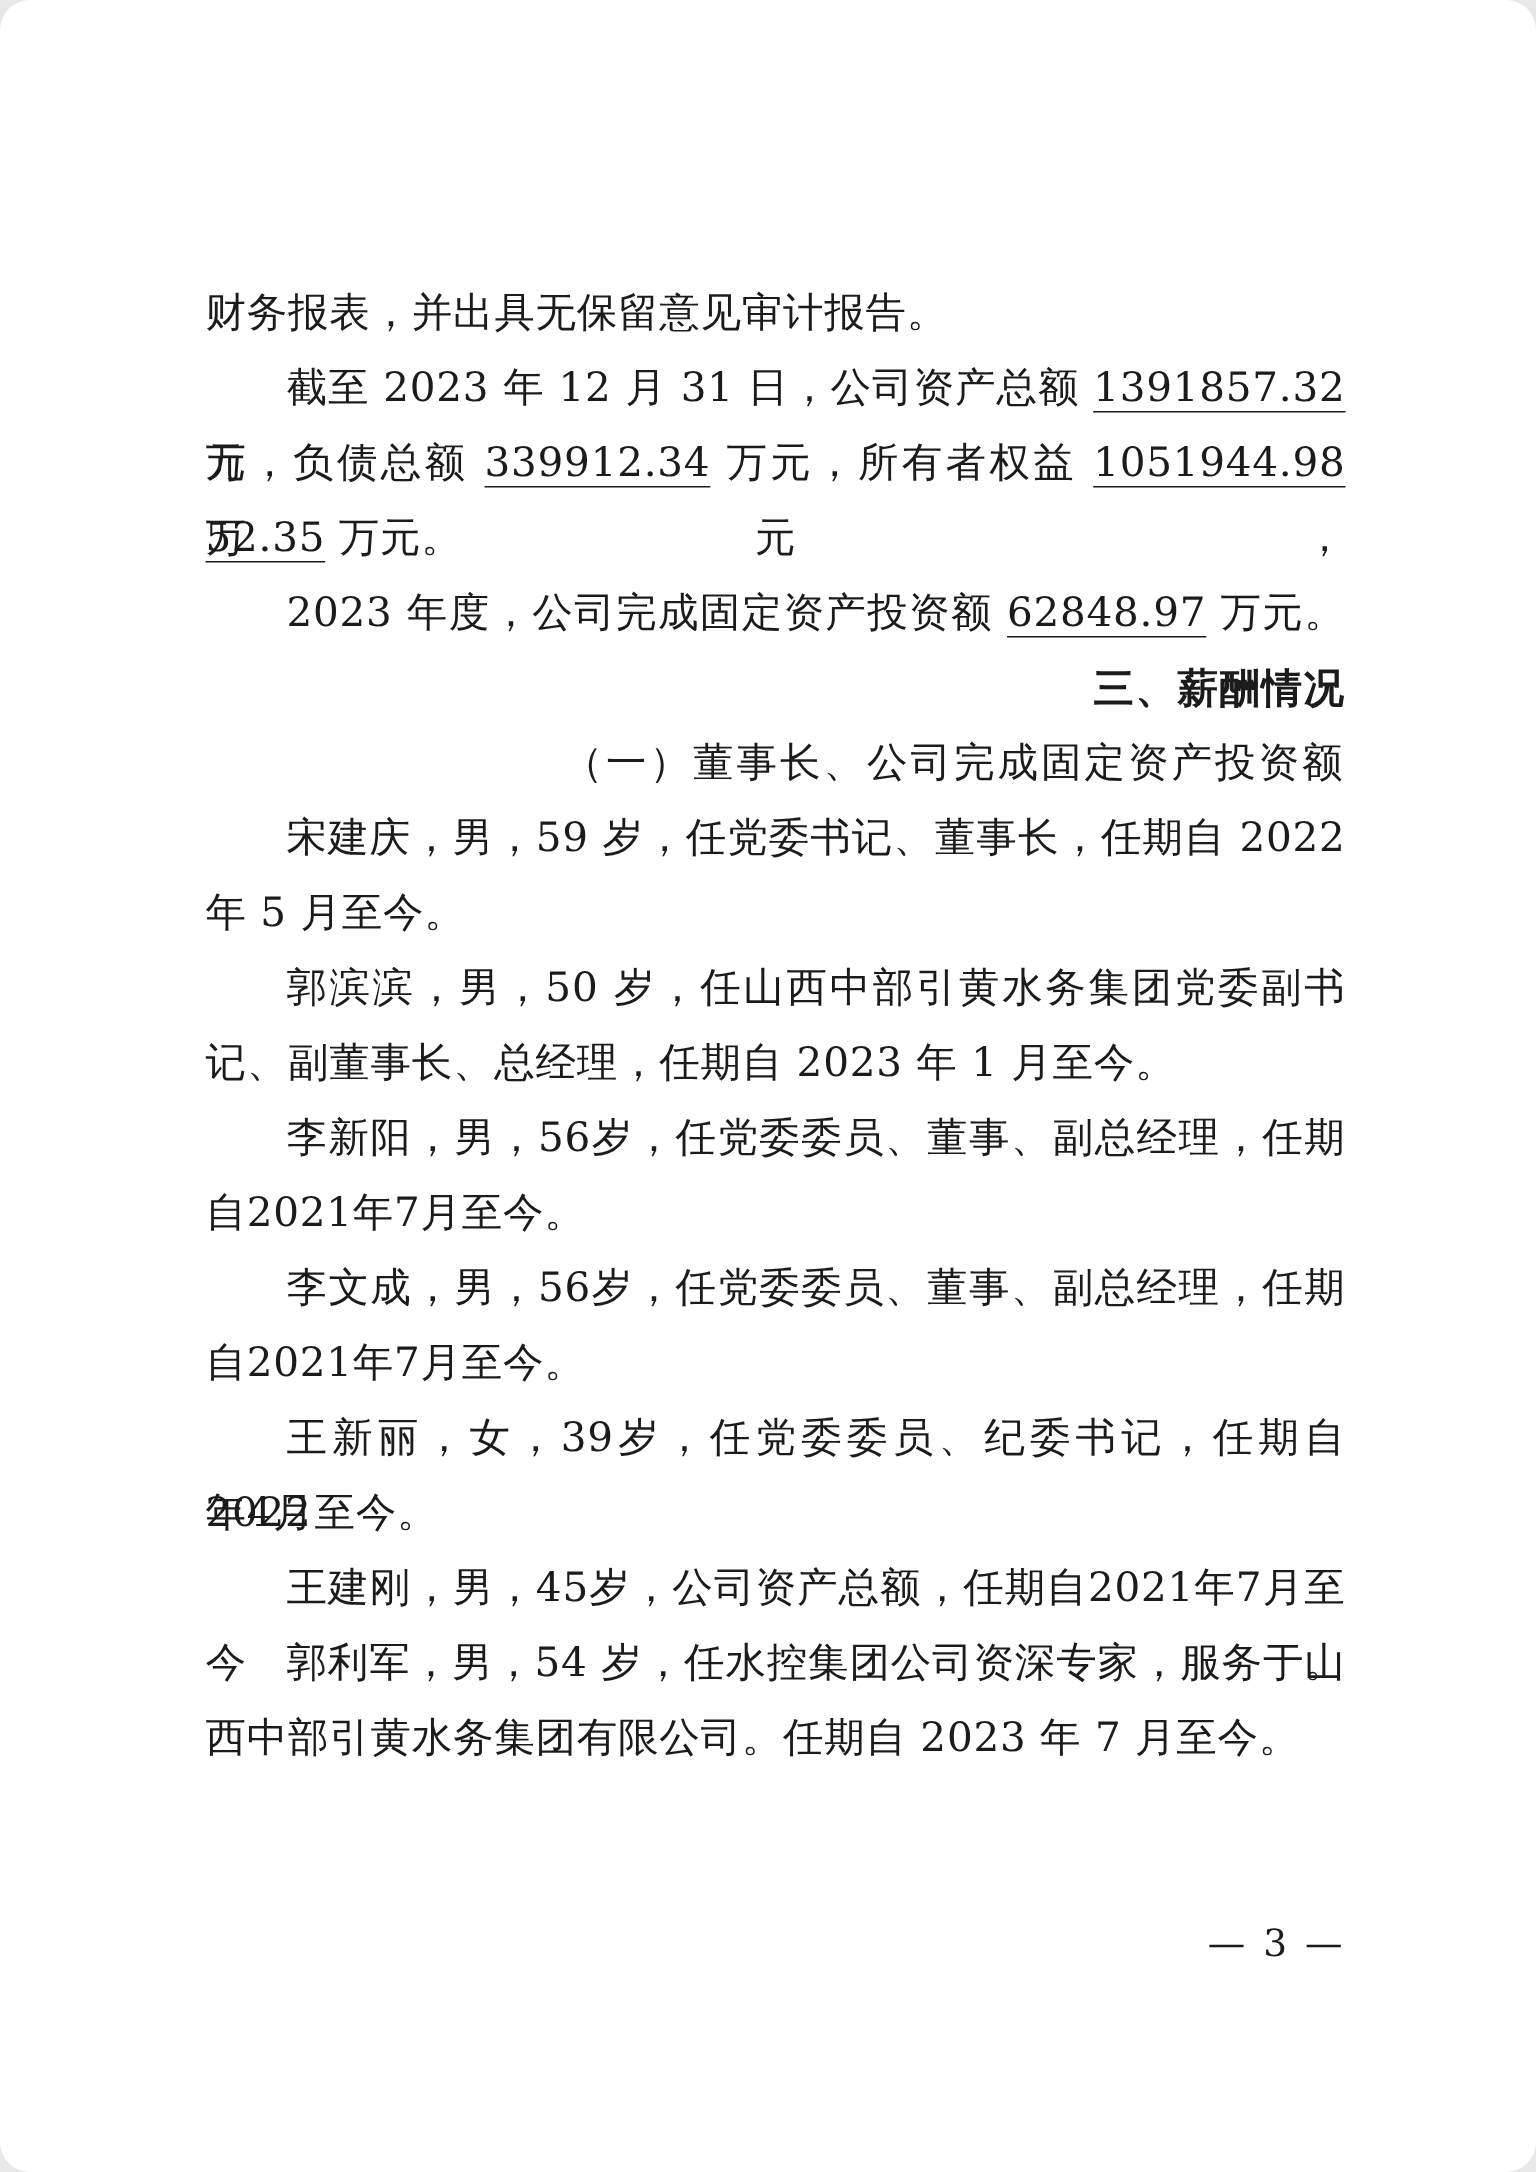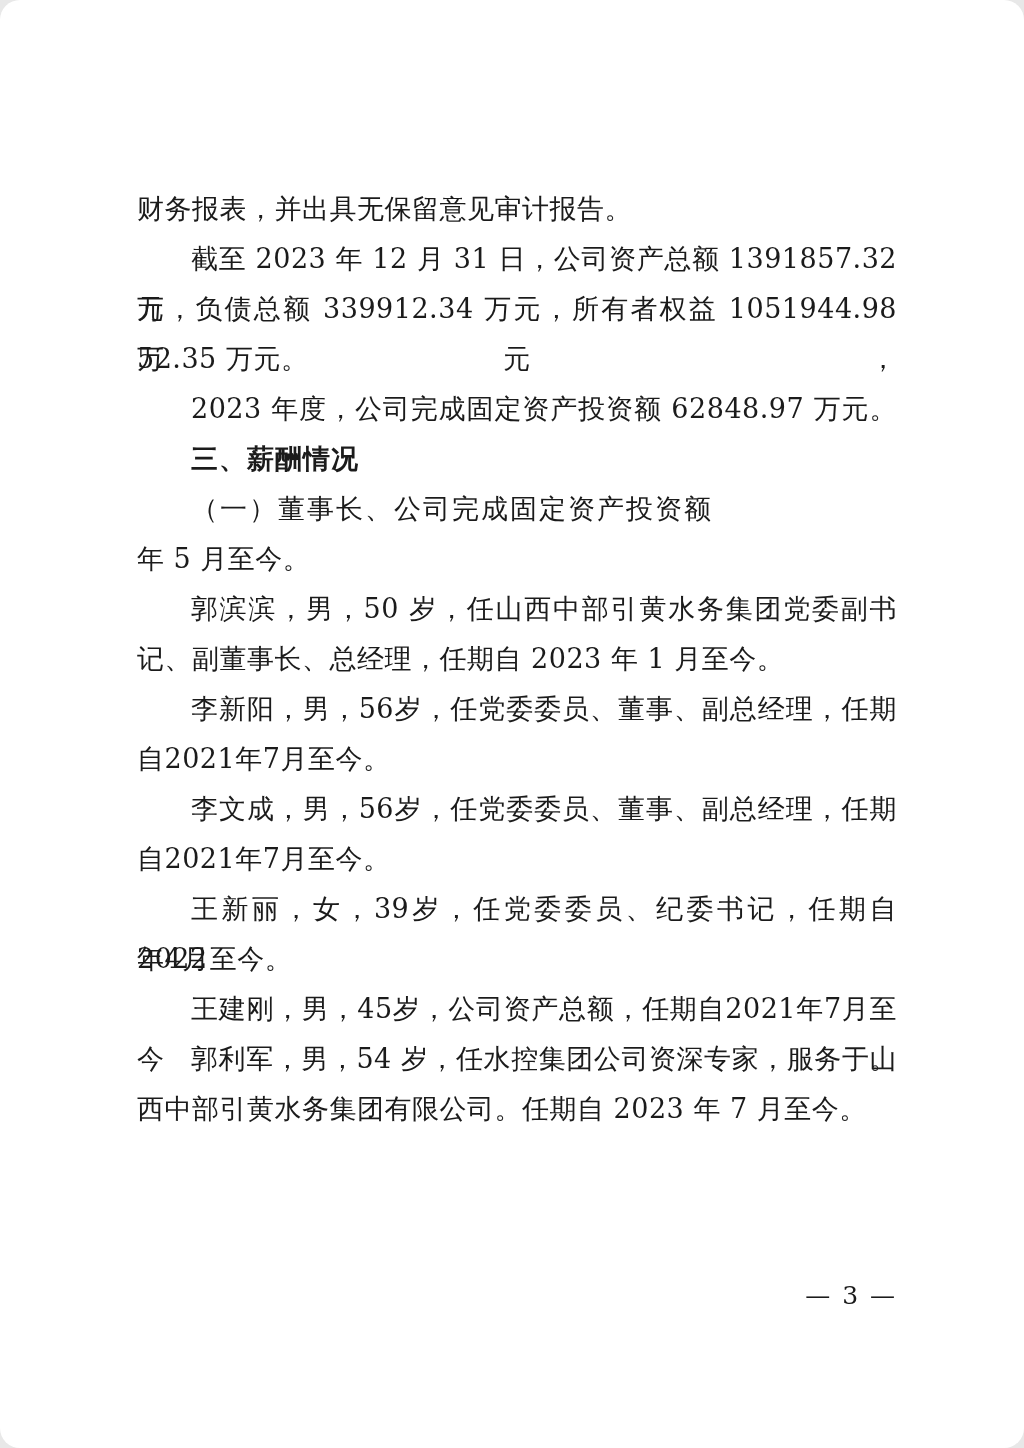--- a/index.html
+++ b/index.html
@@ -20,26 +20,27 @@
     top: 184px;
     width: 760px;
   }
   .line {
     font-size: 27px;
     line-height: 50px;
     height: 50px;
     text-align: left;
     letter-spacing: 0.5px;
   }
-  .indent { text-indent: 2em; }
+  .indent { text-indent: 2em; text-align: right; }
   .fill {
     text-align: justify;
     text-align-last: justify;
   }
   .u {
+    text-decoration: underline;
     text-underline-offset: 7px;
     text-decoration-thickness: 1px;
   }
   .heading {
     font-family: "Liberation Sans", "DejaVu Sans", sans-serif;
     font-weight: 700;
     letter-spacing: 1px;
   }
   .kai {
     font-family: "DejaVu Serif", "Liberation Serif", serif;
@@ -68,20 +69,21 @@
 
 
     <div class="line"><span class="u">52.35</span><span> 万元。</span></div>
 
     <div class="line indent fill"><span>2023 年度，公司完成固定资产投资额 </span><span class="u">62848.97</span><span> 万元。</span></div>
 
     <div class="line indent heading"><span>三、薪酬情况</span></div>
 
     <div class="line indent kai"><span>（一）董事长、公司完成固定资产投资额</span></div>
 
+    <div class="line indent fill"><span>宋建庆，男，59 岁，任党委书记、董事长，任期自 2022</span></div>
     <div class="line"><span>年 5 月至今。</span></div>
 
     <div class="line indent fill"><span>郭滨滨，男，50 岁，任山西中部引黄水务集团党委副书</span></div>
     <div class="line"><span>记、副董事长、总经理，任期自 2023 年 1 月至今。</span></div>
 
     <div class="line indent fill"><span>李新阳，男，56岁，任党委委员、董事、副总经理，任期</span></div>
     <div class="line"><span>自2021年7月至今。</span></div>
 
     <div class="line indent fill"><span>李文成，男，56岁，任党委委员、董事、副总经理，任期</span></div>
     <div class="line"><span>自2021年7月至今。</span></div>

